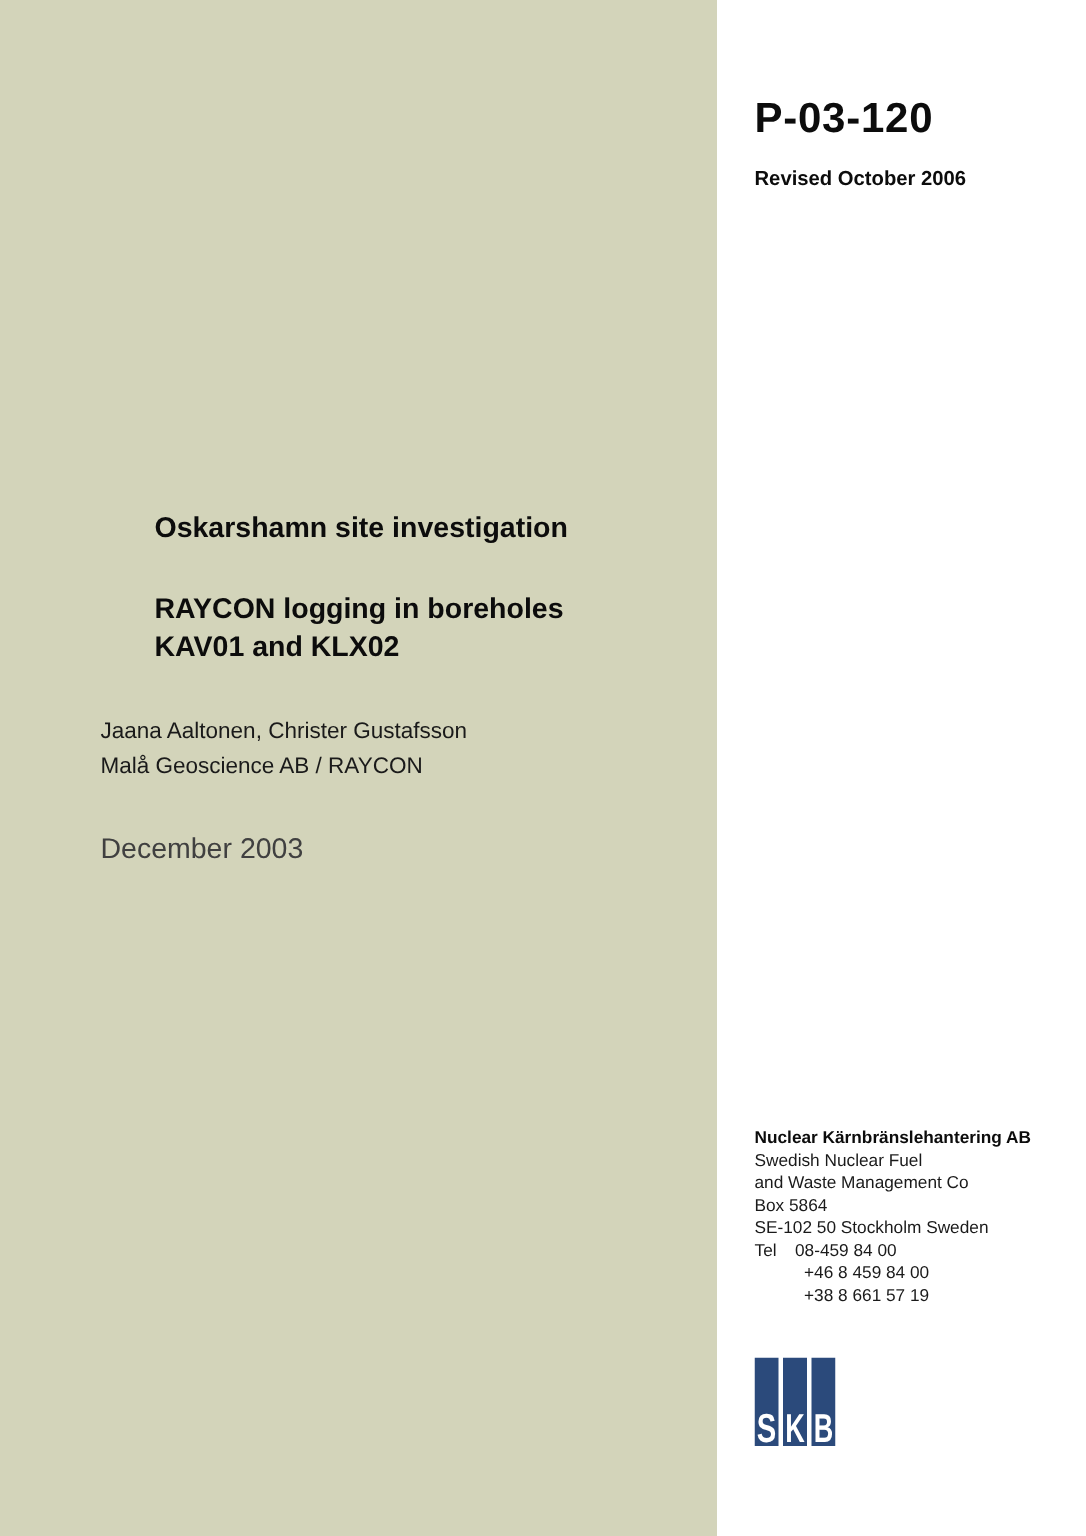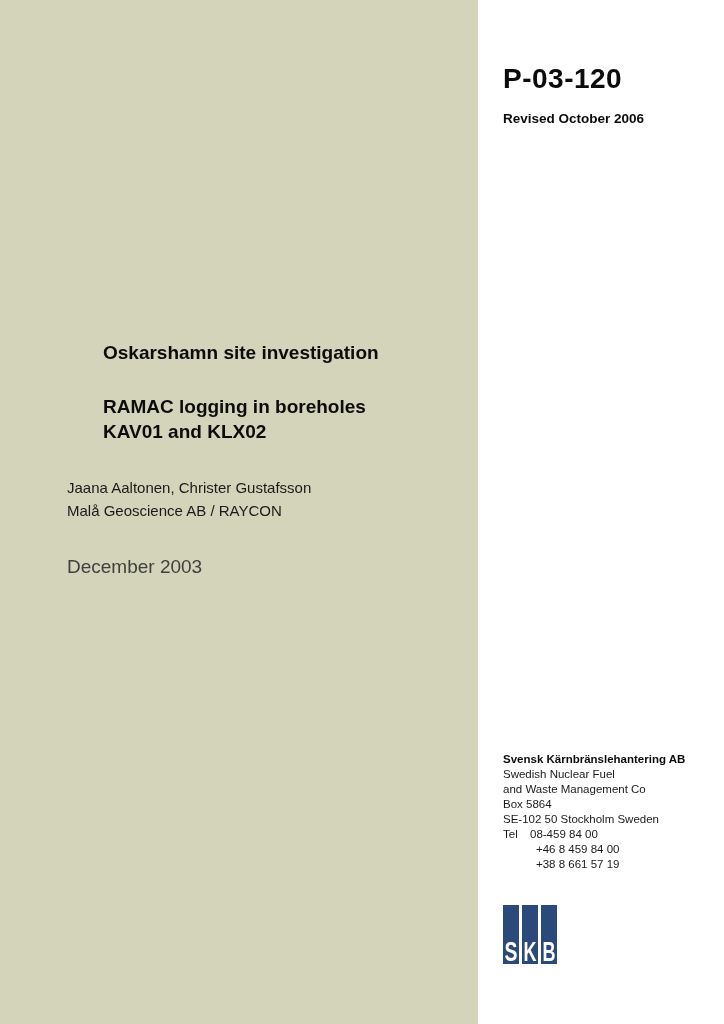--- a/index.html
+++ b/index.html
@@ -114,34 +114,34 @@
   <div class="beige-panel"></div>
 
   <div class="report-id-block">
     <div class="report-number">P-03-120</div>
     <div class="report-revision">Revised October 2006</div>
   </div>
 
   <div class="title-block">
     <div class="subtitle">Oskarshamn site investigation</div>
     <div class="main-title">
-      <div>RAMAC logging in boreholes</div>
+      <div>RAYCON logging in boreholes</div>
       <div>KAV01 and KLX02</div>
     </div>
   </div>
 
   <div class="authors-block">
     <div>Jaana Aaltonen, Christer Gustafsson</div>
     <div>Malå Geoscience AB / RAYCON</div>
   </div>
 
   <div class="date-line">December 2003</div>
 
   <div class="address-block">
-    <div class="address-company">Svensk Kärnbränslehantering AB</div>
+    <div class="address-company">Nuclear Kärnbränslehantering AB</div>
     <div>Swedish Nuclear Fuel</div>
     <div>and Waste Management Co</div>
     <div>Box 5864</div>
     <div>SE-102 50 Stockholm  Sweden</div>
     <div class="contact-row">
       <span class="contact-label">Tel</span>
       <span class="contact-value">08-459 84 00</span>
     </div>
     <div class="contact-row">
       <span class="contact-label"></span>

